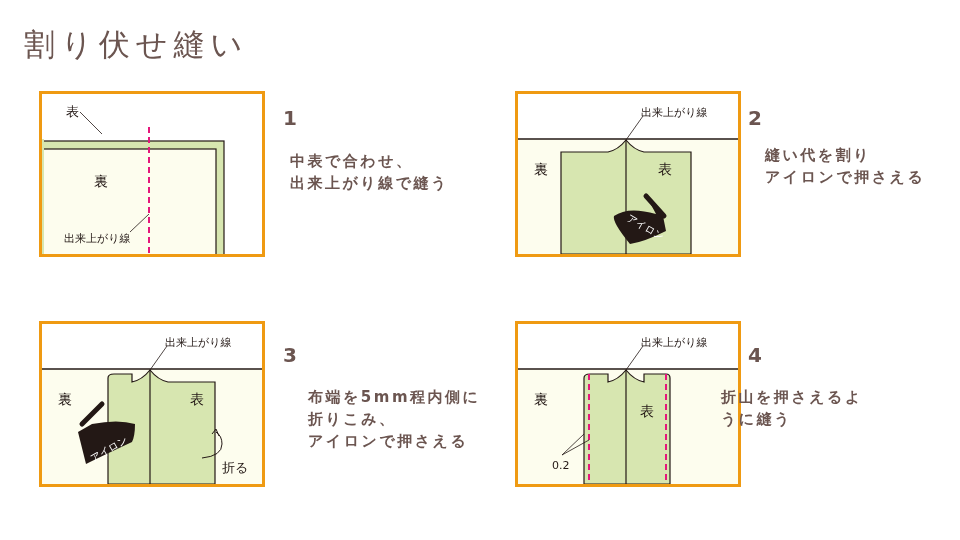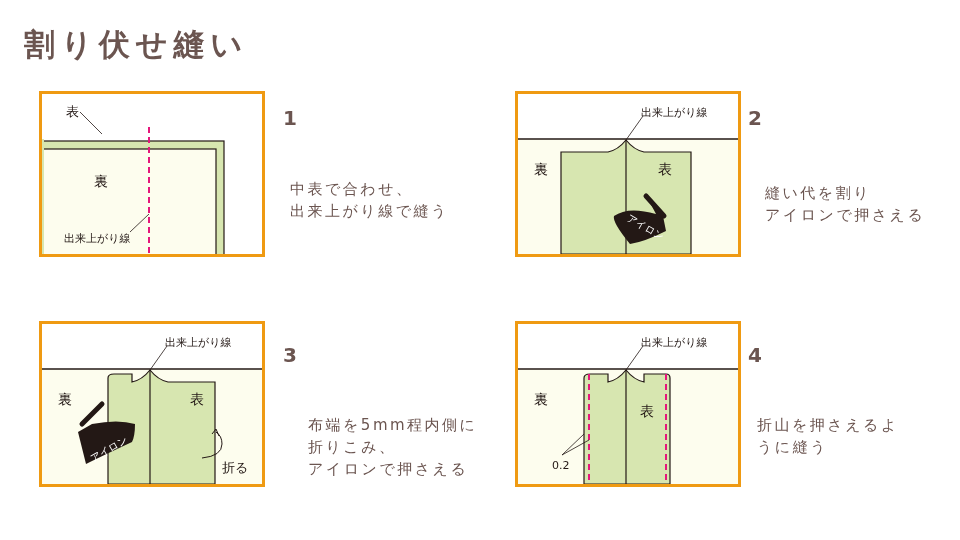--- a/index.html
+++ b/index.html
@@ -3,33 +3,33 @@
   <meta charset="utf-8">
   <style>
     html, body { margin: 0; padding: 0; }
     body {
       width: 960px; height: 540px; background: #ffffff; position: relative; overflow: hidden;
       font-family: "DejaVu Sans", "Liberation Sans", sans-serif;
       color: #6b5550;
     }
     .title {
       position: absolute; left: 24px; top: 24px;
-      font-size: 31px; font-weight: bold; letter-spacing: 6px; color: #6b5550;
+      font-size: 31px; font-weight: normal; letter-spacing: 6px; color: #6b5550;
     }
     .panel {
       position: absolute; width: 220px; height: 160px;
       border: 3px solid #ef9a12; background: #ffffff; overflow: hidden;
     }
     .panel svg { position: absolute; left: 0; top: 0; }
     .step-num {
       position: absolute; font-size: 20px; font-weight: bold; color: #6b5550;
     }
     .step-text {
-      position: absolute; font-size: 15px; font-weight: normal; color: #6b5550;
-      line-height: 22px; letter-spacing: 2.5px; white-space: pre-line; margin-top: 28px;
+      position: absolute; font-size: 15px; font-weight: bold; color: #6b5550;
+      line-height: 22px; letter-spacing: 2.5px; white-space: pre-line;
     }
     .lbl { font-family: "DejaVu Sans", sans-serif; fill: #231815; }
   </style>
 </head>
 <body>
 
 <div class="title">割り伏せ縫い</div>
 
 <div class="panel" style="left:39px; top:91px;">
   <svg width="220" height="160" viewBox="0 0 220 160">
@@ -59,21 +59,21 @@
       <path d="M130,105 L145,122 L148,137 Q126,148 112,150 Q94,128 96,122 Q110,112 138,120 Z" fill="#231815"></path>
       <path d="M128,102 L146,122" stroke="#231815" stroke-width="5" stroke-linecap="round"></path>
       <text x="105" y="132" font-size="10" fill="#ffffff" transform="rotate(30 118 135)">アイロン</text>
     </g>
     <text class="lbl" x="123" y="22" font-size="11">出来上がり線</text>
     <text class="lbl" x="16" y="80" font-size="14">裏</text>
     <text class="lbl" x="140" y="80" font-size="14">表</text>
   </svg>
 </div>
 <div class="step-num" style="left:748px; top:106px;">2</div>
-<div class="step-text" style="left:765px; top:154px;">縫い代を割り
+<div class="step-text" style="left:765px; top:144px;">縫い代を割り
 アイロンで押さえる</div>
 
 <div class="panel" style="left:39px; top:321px;">
   <svg width="220" height="160" viewBox="0 0 220 160">
     <rect x="0" y="45" width="220" height="120" fill="#fdfdee"></rect>
     <line x1="0" y1="45" x2="220" y2="45" stroke="#231815" stroke-width="1.5"></line>
     <path d="M66,160 L66,54 Q66,50 72,50 L90,50 L90,58 Q100,56 108,46 Q116,56 126,58 L173,58 L173,160 Z" fill="#d7e6b0" stroke="#231815" stroke-width="1.2"></path>
     <line x1="108" y1="46" x2="108" y2="160" stroke="#231815" stroke-width="1.2"></line>
     <line x1="108" y1="46" x2="125" y2="22" stroke="#231815" stroke-width="0.8"></line>
     <g>
@@ -105,14 +105,14 @@
     <line x1="108" y1="46" x2="125" y2="22" stroke="#231815" stroke-width="0.8"></line>
     <line x1="44" y1="131" x2="66" y2="110" stroke="#231815" stroke-width="0.8"></line>
     <line x1="44" y1="131" x2="71" y2="116" stroke="#231815" stroke-width="0.8"></line>
     <text class="lbl" x="123" y="22" font-size="11">出来上がり線</text>
     <text class="lbl" x="16" y="80" font-size="14">裏</text>
     <text class="lbl" x="122" y="92" font-size="14">表</text>
     <text class="lbl" x="34" y="145" font-size="11">0.2</text>
   </svg>
 </div>
 <div class="step-num" style="left:748px; top:343px;">4</div>
-<div class="step-text" style="left:757px; top:386px;">折山を押さえるよ
+<div class="step-text" style="left:721px; top:386px;">折山を押さえるよ
 うに縫う</div>
 
 </body></html>

